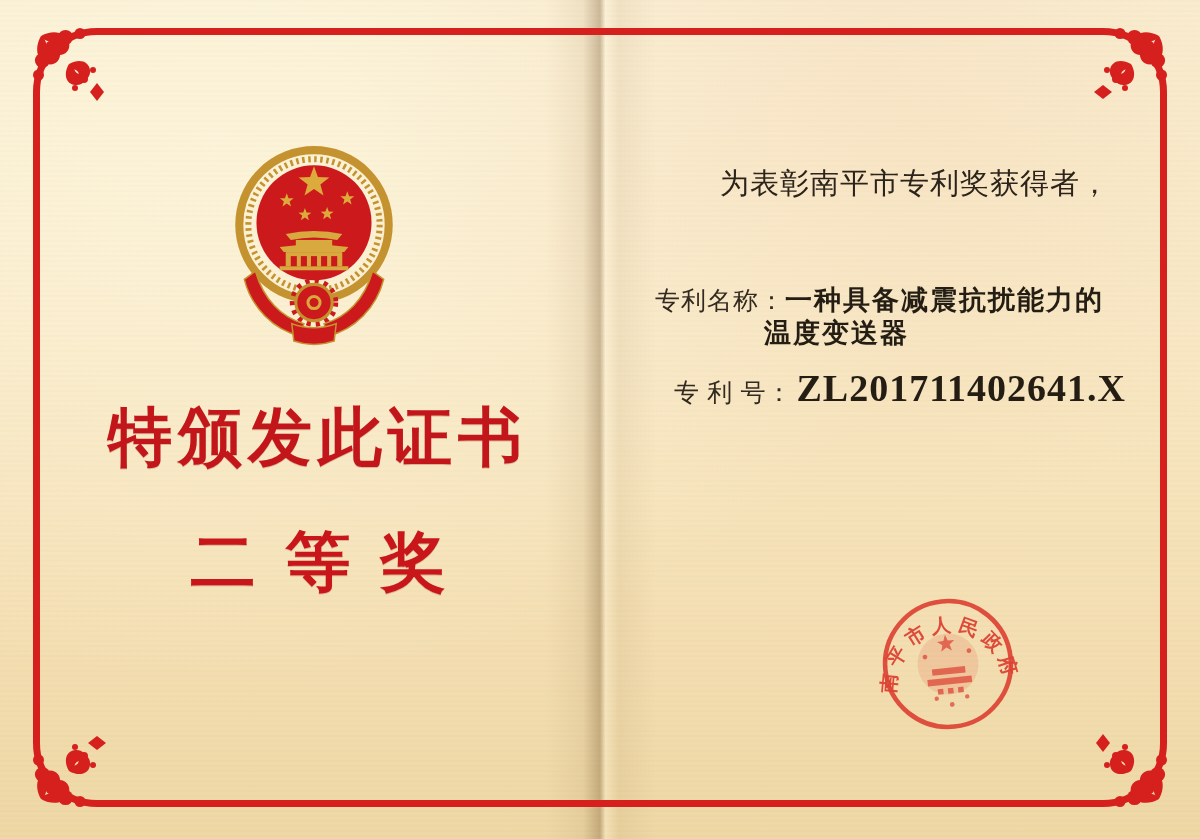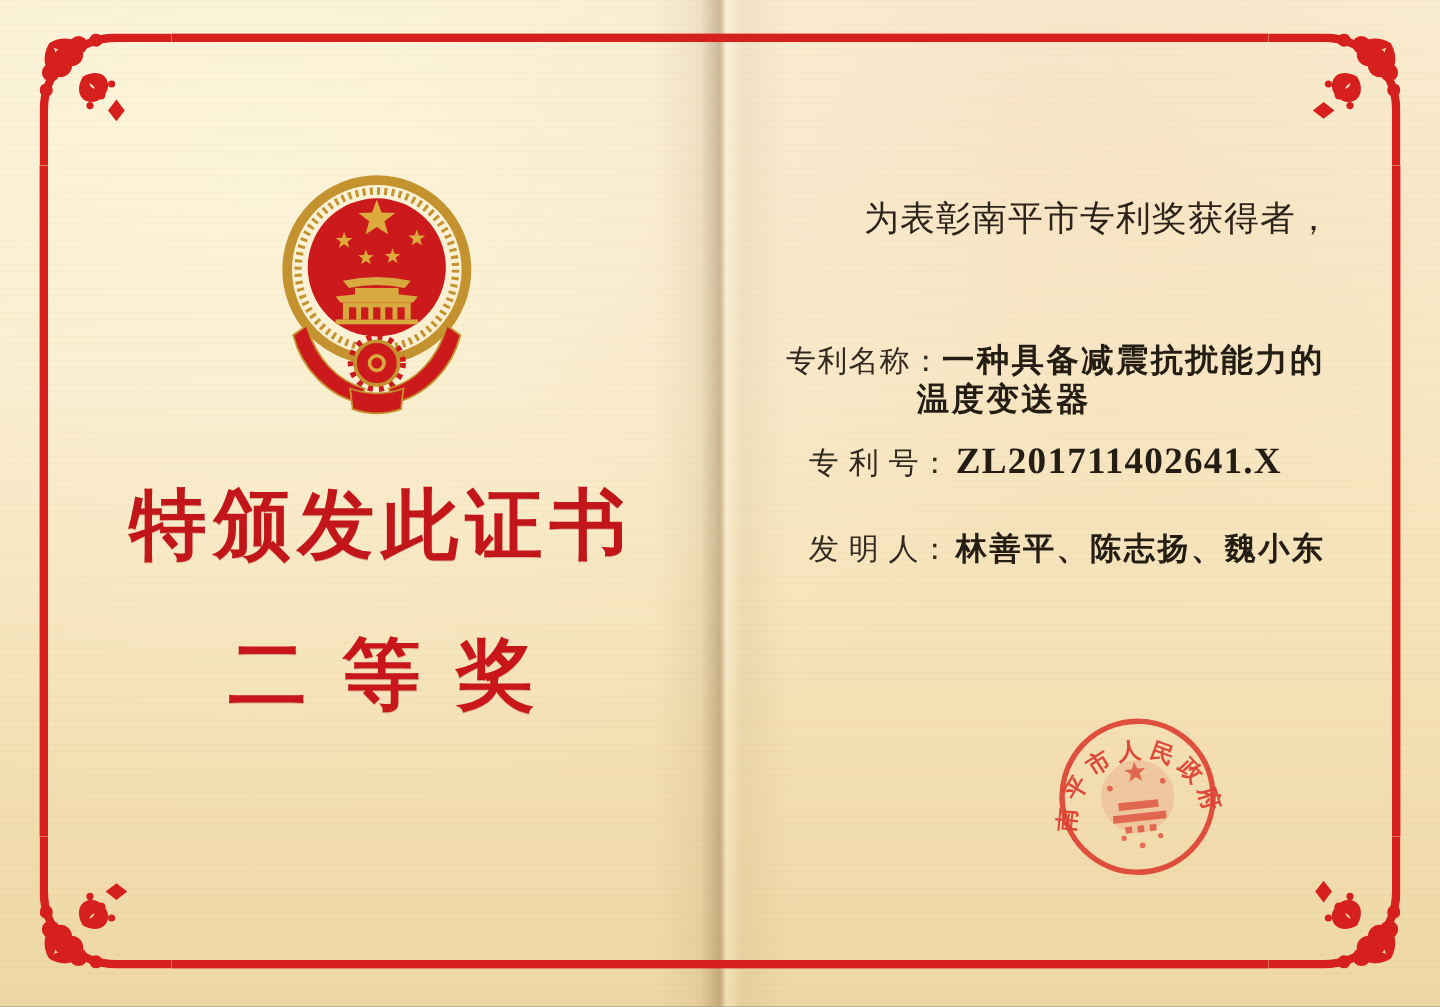--- a/index.html
+++ b/index.html
@@ -56,21 +56,21 @@
   .intro{position:absolute;left:668px;top:160px;width:480px;z-index:3;color:#2c241b;
          font-size:29px;letter-spacing:1px;line-height:47px;}
   .intro .l1{display:block;text-indent:52px;}
   .intro .l2{display:block;}
   .frow{position:absolute;z-index:3;color:#2c241b;white-space:nowrap;}
   .flabel{font-size:25px;letter-spacing:1px;color:#322a20;}
   .fvalue{font-size:27px;font-weight:bold;letter-spacing:2px;color:#241d14;}
   .row-name{left:655px;top:282px;}
   .row-name2{left:764px;top:315px;}
   .row-no{left:674px;top:366px;}
-  .row-no .fvalue{font-family:"Liberation Serif","DejaVu Serif",serif;font-size:31px;font-weight:bold;letter-spacing:1px;}
+  .row-no .fvalue{font-family:"Liberation Serif","DejaVu Serif",serif;font-size:38px;font-weight:bold;letter-spacing:1px;}
   .row-inv{left:674px;top:440px;}
   .row-inv .fvalue{font-size:26px;}
 
   .seal{position:absolute;left:874px;top:590px;width:148px;height:148px;z-index:3;transform:rotate(-6deg);opacity:0.94;}
   .issue-date{position:absolute;left:806px;top:676px;z-index:4;color:#2c241b;
               font-size:23px;letter-spacing:1px;white-space:nowrap;}
   .defs-holder{position:absolute;width:0;height:0;overflow:hidden;}
 </style>
 </head>
 <body>
@@ -175,24 +175,20 @@
   </div>
   <div class="frow row-name2">
     <span class="fvalue">温度变送器</span>
   </div>
 
   <div class="frow row-no">
     <span class="flabel">专 利 号：</span>
     <span class="fvalue">ZL201711402641.X</span>
   </div>
 
-  <div class="frow row-inv">
-    <span class="flabel">发 明 人：</span>
-    <span class="fvalue">林善平、陈志扬、魏小东</span>
-  </div>
 
   <svg class="seal" viewBox="0 0 160 160">
     <defs>
       <path id="sealArc" d="M 21,104 A 59,59 0 1 1 139,104" fill="none"></path>
     </defs>
     <circle cx="80" cy="80" r="68" fill="none" stroke="#dc392d" stroke-width="5" opacity="0.92"></circle>
     <circle cx="80" cy="80" r="33" fill="#dc392d" opacity="0.14"></circle>
     <g fill="#dc392d" opacity="0.72">
       <use href="#star16" transform="translate(80,58) scale(0.62)"></use>
       <rect x="62" y="84" width="36" height="7"></rect>

